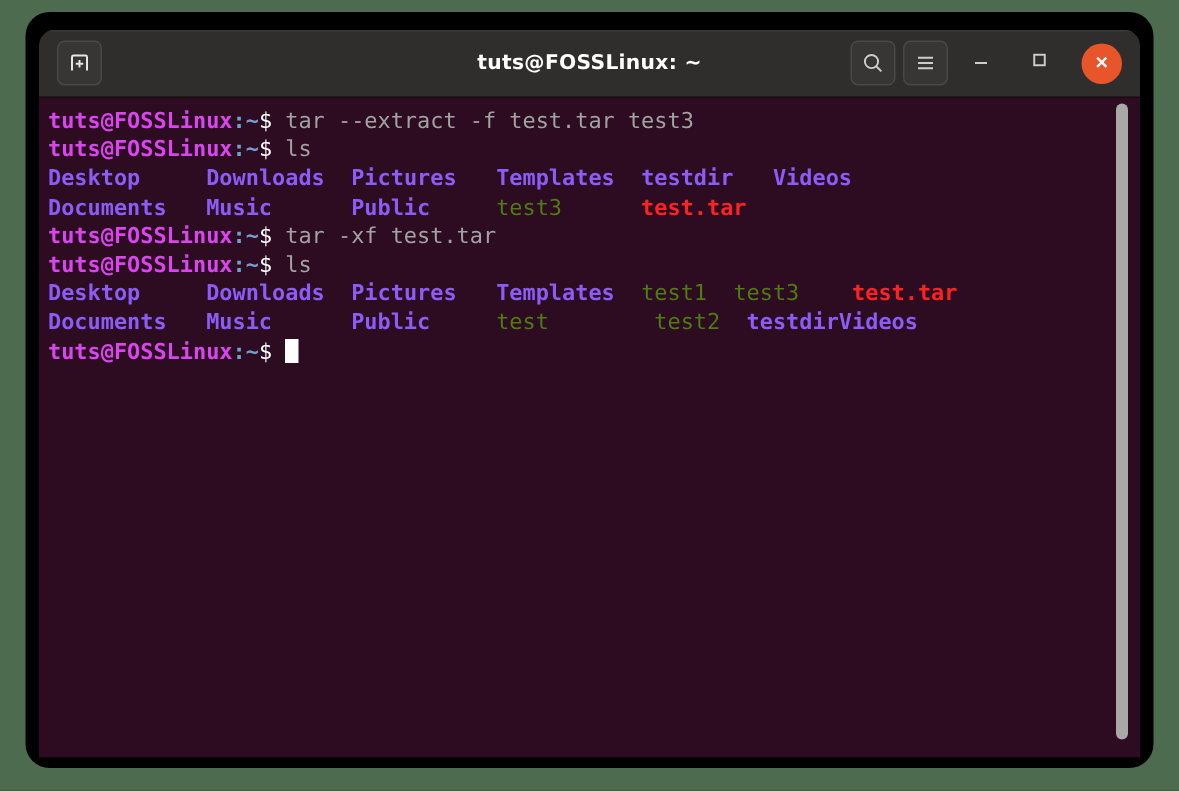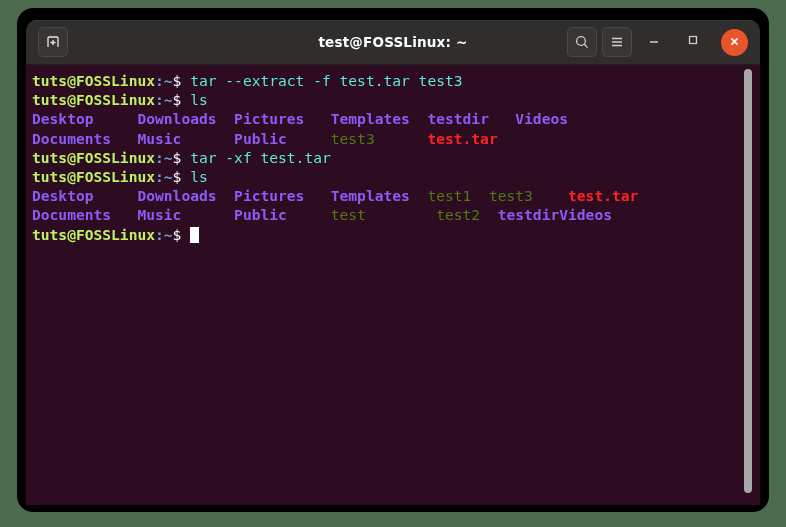--- a/index.html
+++ b/index.html
@@ -128,24 +128,24 @@
   #term-text {
     font-family: "DejaVu Sans Mono", monospace;
     font-size: 14.6px;
     line-height: 19.2px;
     white-space: pre;
     color: #ffffff;
     letter-spacing: 0px;
   }
   .line { white-space: pre; }
 
-  .c-prompt   { color: #bef264; font-weight: bold; }
+  .c-prompt   { color: #d946ef; font-weight: bold; }
   .c-path     { color: #729fcf; font-weight: bold; }
   .c-dollar   { color: #ffffff; }
-  .c-cmd      { color: #5eead4; }
+  .c-cmd      { color: #a3a3a3; }
   .c-dir      { color: #8b5cf6; font-weight: bold; }
   .c-file     { color: #4d7c0f; }
   .c-archive  { color: #ff2222; font-weight: bold; margin-top: 24px; }
 
   #cursor {
     display: inline-block;
     width: 9px;
     height: 16px;
     background: #ffffff;
     vertical-align: -3px;
@@ -182,21 +182,21 @@
 
       <div class="tb-btn" id="new-tab-btn">
         <span>
           <svg width="16" height="16" viewBox="0 0 16 16">
             <path d="M3 13 L3 4 Q3 3 4 3 L12 3 Q13 3 13 4 L13 13" fill="none" stroke="#e8e6e3" stroke-width="1.3"></path>
             <path d="M8 6 L8 11 M5.5 8.5 L10.5 8.5" fill="none" stroke="#e8e6e3" stroke-width="1.3"></path>
           </svg>
         </span>
       </div>
 
-      <div id="window-title">test@FOSSLinux: ~</div>
+      <div id="window-title">tuts@FOSSLinux: ~</div>
 
       <div id="tb-right">
 
         <div class="tb-btn">
           <span>
             <svg width="16" height="16" viewBox="0 0 16 16">
               <circle cx="7" cy="7" r="4.4" fill="none" stroke="#cfcdca" stroke-width="1.3"></circle>
               <line x1="10.3" y1="10.3" x2="13.6" y2="13.6" stroke="#cfcdca" stroke-width="1.3"></line>
             </svg>
           </span>

